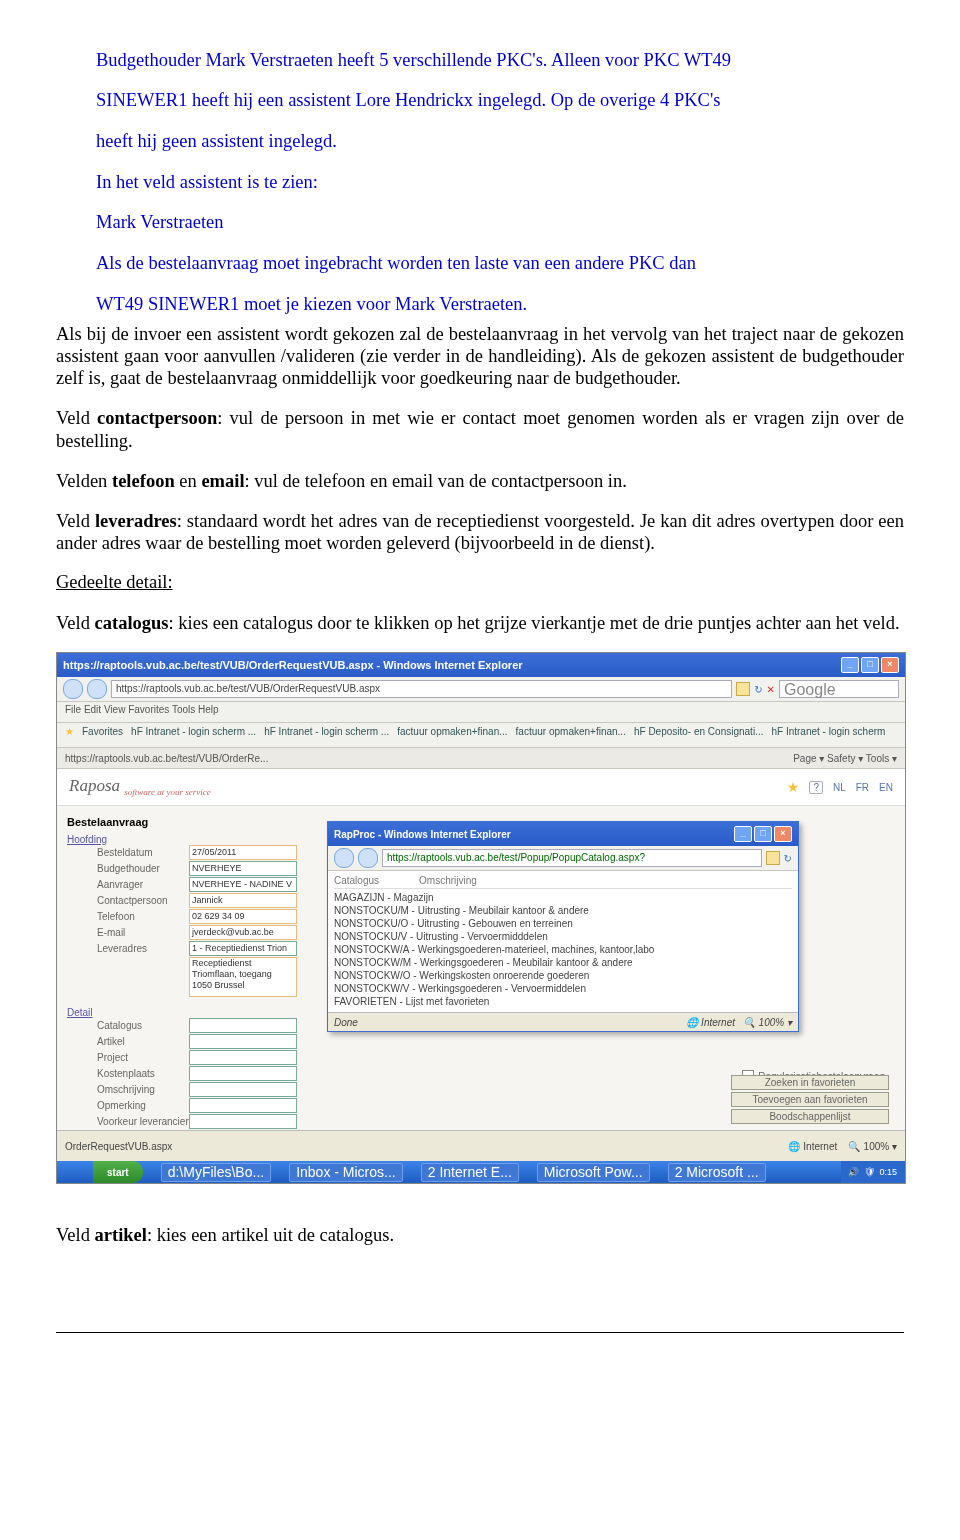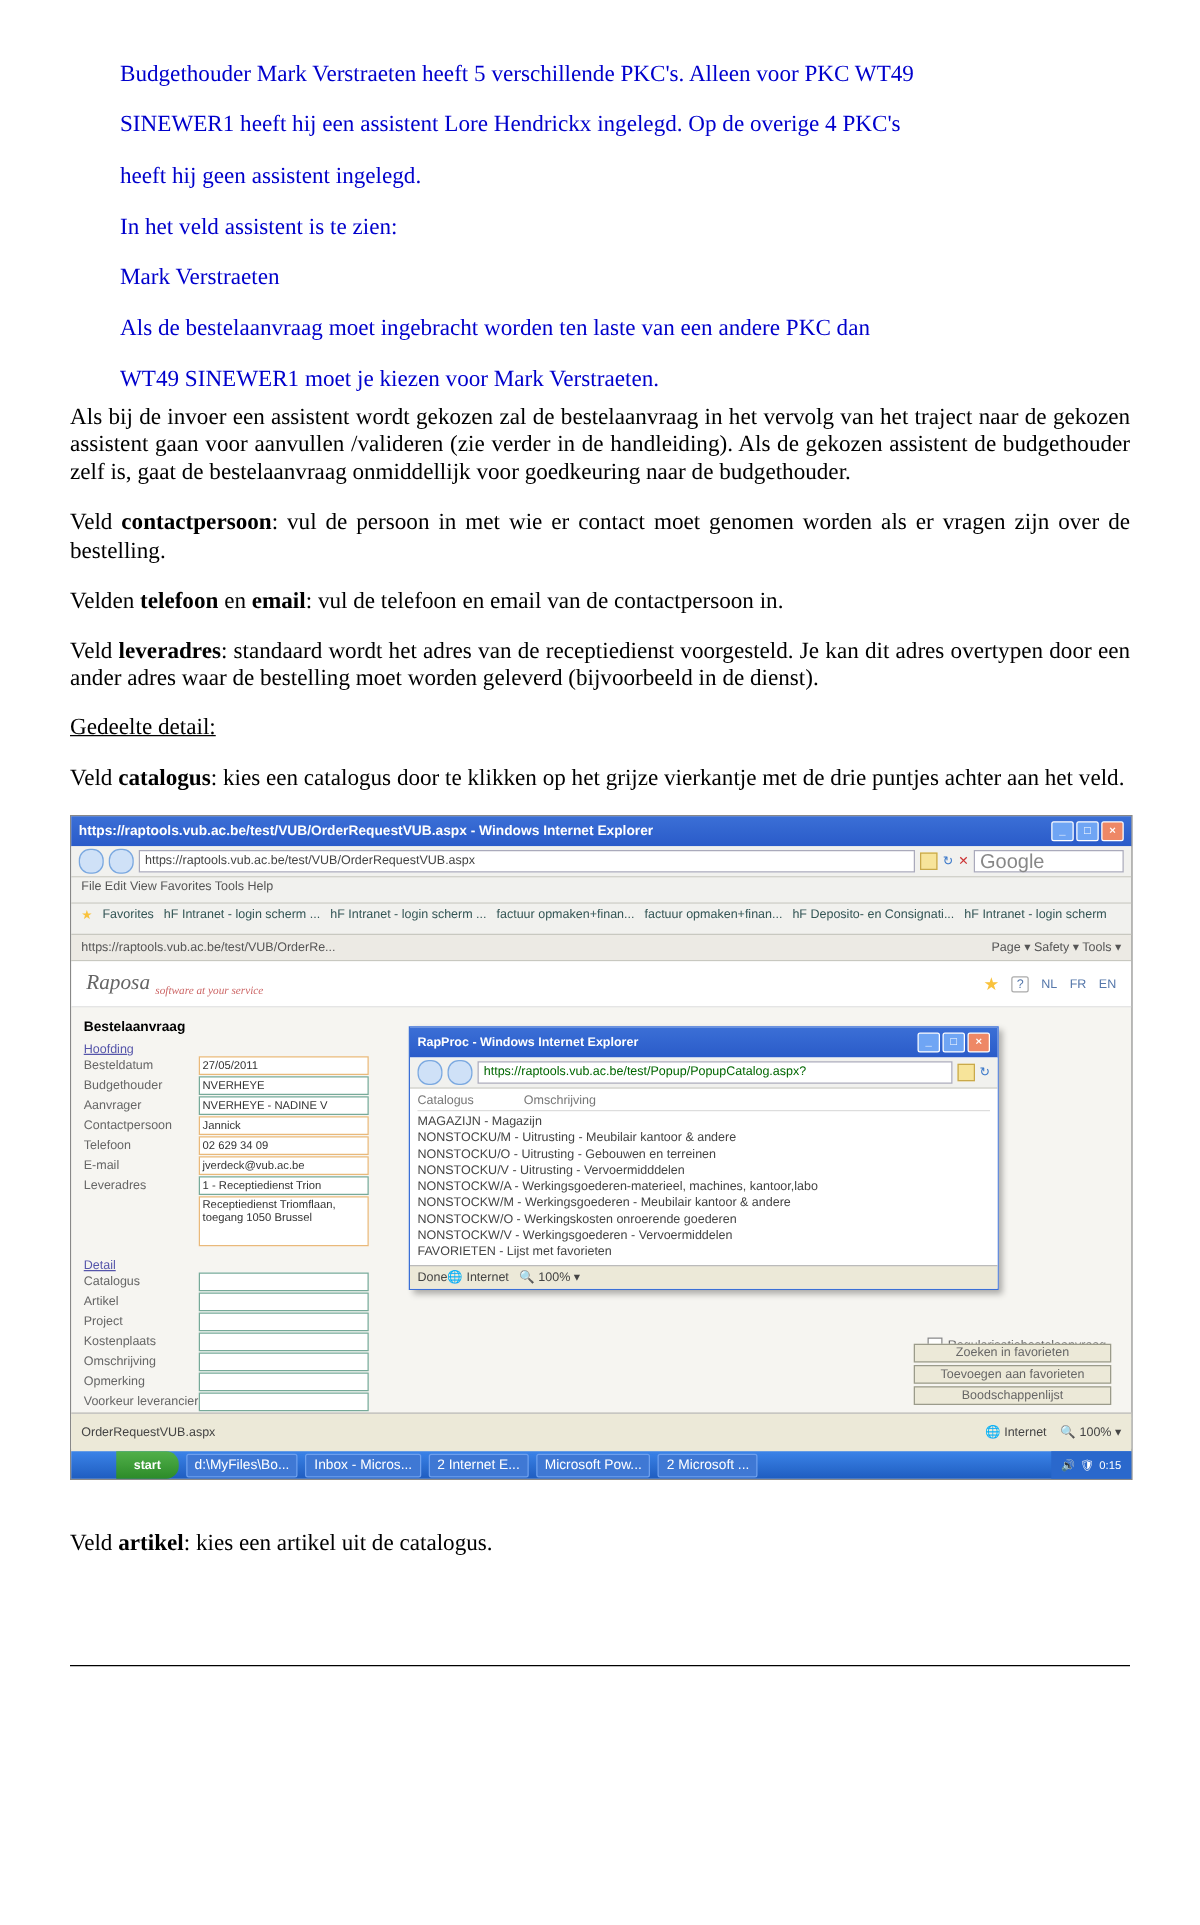--- a/index.html
+++ b/index.html
@@ -75,21 +75,21 @@
   }
   .logo { font-size:17px; color:#666; font-style:italic; font-family:Georgia,serif;}
   .logo sub { font-size:9px; color:#c66; font-style:italic;}
   .langs { font-size:10px; color:#5577aa; display:flex; gap:10px; align-items:center;}
   .langs .star { color:#f9c23c; font-size:14px;}
   .langs .q { border:1px solid #aaa; padding:0 3px; border-radius:2px;}
 
   .worktable { display:flex; background:#f6f5f1; padding:4px 10px; font-size:10px; color:#666;}
   .sidebar { width:230px; }
   .section-title { color:#000; font-weight:bold; font-size:11px; margin:6px 0 6px 0;}
-  .formrow { display:flex; align-items:center; height:15px; margin-bottom:1px;}
+  .formrow { display:flex; align-items:center; height:15px; margin-bottom:1px;margin-left:30px;}
   .formrow label { width:92px; color:#666; font-size:10px;}
   .formrow .inp { flex:1; max-width:130px; height:13px; background:#fff; border:1px solid #7a9; font-size:9px; padding:0 2px; line-height:13px; color:#333; overflow:hidden;}
   .formrow .inp.orange { border:1px solid #e9b97a; }
   .ta { height:40px; align-items:flex-start;}
   .ta .inp { height:38px; line-height:11px;}
   .detail-sep { color:#55a; font-size:10px; margin-top:10px; text-decoration:underline;}
   .rightpanel { flex:1; position:relative; }
   .rightbtns { position:absolute; right:6px; bottom:6px; display:flex; flex-direction:column; gap:2px;}
   .graybtn { background:#ece9d8; border:1px solid #9b9b8b; font-size:10px; padding:1px 8px; text-align:center; width:140px;}
 
@@ -104,27 +104,27 @@
     top:168px; left:270px;
     width:470px;
     border:1px solid #3b6fd6;
     background:#fff;
     box-shadow:3px 3px 5px rgba(0,0,0,.3);
   }
   .popup .ie-nav .addrbox { color:#060;}
   .popup-body { padding:4px 6px; font-size:10px; color:#444; background:#fff;}
   .popup-body .colhead { display:flex; gap:40px; color:#777; border-bottom:1px solid #ddd; padding-bottom:2px; margin-bottom:2px;}
   .popup-body .item { line-height:13px;}
-  .popup-status { background:#ece9d8; border-top:1px solid #bbb; height:18px; font-size:10px; color:#444; display:flex; align-items:center; padding:0 6px;}
+  .popup-status { background:#ece9d8; border-top:1px solid #bbb; height:18px; font-size:10px; color:#444; display:flex; align-items:center; justify-content:space-between; padding:0 6px;font-style:italic;}
   .popup-status .globe { color:#3b78c9;}
 
   .bottom-status { position:absolute; left:0; right:0; bottom:22px; height:18px; background:#ece9d8; border-top:1px solid #bbb; font-size:10px; color:#444; display:flex; align-items:center; justify-content:space-between; padding:6px 8px;}
   .taskbar { position:absolute; left:0; right:0; bottom:0; height:22px; background:linear-gradient(#3b83e8,#1f5dc0); display:flex; align-items:center; font-size:10px; color:#fff;}
   .startbtn { background:linear-gradient(#51b04a,#2c8b29); height:22px; padding:0 14px; font-weight:bold; border-radius:0 10px 10px 0; display:flex; align-items:center; gap:4px;margin-left:36px;}
-  .tbitem { margin-left:6px; background:#3f78d4; border:1px solid #6ea0ee; border-radius:2px; padding:1px 6px; height:15px; display:flex; align-items:center; font-size:11px;}
+  .tbitem { margin-left:18px; background:#3f78d4; border:1px solid #6ea0ee; border-radius:2px; padding:1px 6px; height:15px; display:flex; align-items:center; font-size:14px;}
   .tray { margin-left:auto; background:#2a68cc; height:22px; display:flex; align-items:center; gap:4px; padding:0 8px; font-size:9px;}
 
   .footer-line { border-top:1px solid #000; margin-top:8px;}
   .footer { display:flex; justify-content:space-between; font-size:15px; padding-top:2px;}
 </style>
 </head>
 <body>
 
 <div class="page">
 

